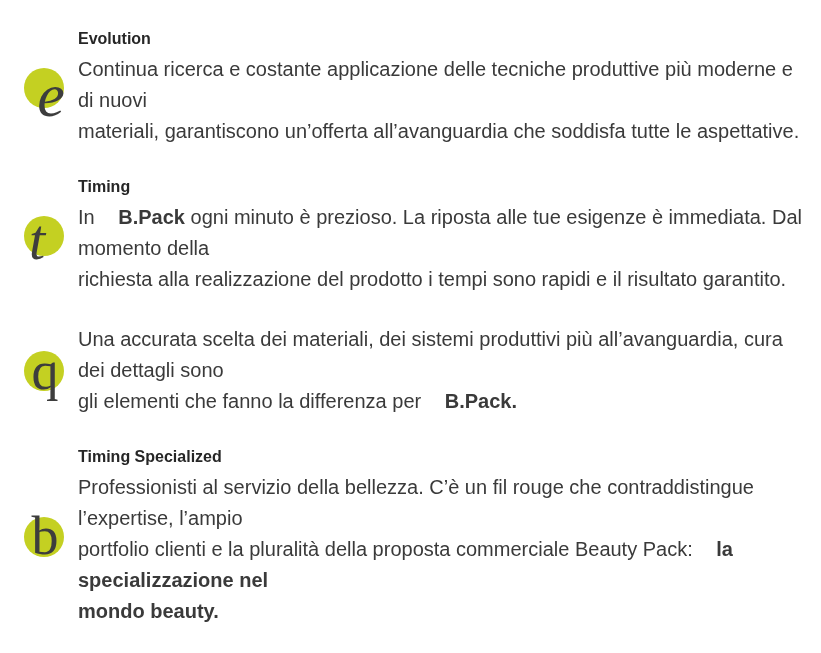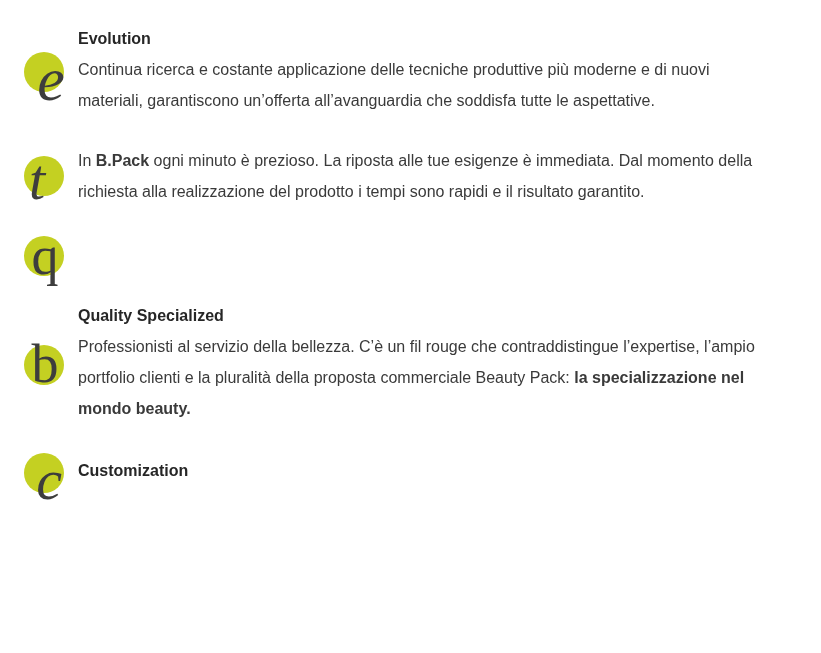--- a/index.html
+++ b/index.html
@@ -58,26 +58,26 @@
   }
   .title {
     margin: 0 0 4px 0;
     font-size: 16px;
     line-height: 22px;
     font-weight: 700;
     color: var(--heading);
   }
   .body {
     margin: 0;
-    font-size: 16px;
+    font-size: 20px;
     line-height: 31px;
     color: var(--body);
     white-space: pre-line;
   }
-  .body strong { font-weight: 700; color: var(--body); }
+  .body strong { font-weight: 700; color: var(--body); margin-left: 18px; }
 </style>
 </head>
 <body>
 
 <div class="page">
   <div id="sections">
   <section class="section">
     <div class="icon-col">
       <span class="badge" data-letter="e">
         <span class="glyph">e</span>
@@ -90,43 +90,46 @@
     </div>
   </section>
 
   <section class="section">
     <div class="icon-col">
       <span class="badge" data-letter="t">
         <span class="glyph">t</span>
       </span>
     </div>
     <div class="text-col">
+      <h3 class="title">Timing</h3>
       <p class="body"><span>In </span><strong>B.Pack</strong><span> ogni minuto è prezioso. La riposta alle tue esigenze è immediata. Dal momento della
 richiesta alla realizzazione del prodotto i tempi sono rapidi e il risultato garantito.</span></p>
     </div>
   </section>
 
   <section class="section">
     <div class="icon-col">
       <span class="badge" data-letter="q">
         <span class="glyph">q</span>
       </span>
     </div>
     <div class="text-col">
+      <p class="body"><span>Una accurata scelta dei materiali, dei sistemi produttivi più all’avanguardia, cura dei dettagli sono
+gli elementi che fanno la differenza per </span><strong>B.Pack.</strong></p>
     </div>
   </section>
 
   <section class="section">
     <div class="icon-col">
       <span class="badge" data-letter="b">
         <span class="glyph">b</span>
       </span>
     </div>
     <div class="text-col">
-      <h3 class="title">Quality Specialized</h3>
+      <h3 class="title">Timing Specialized</h3>
       <p class="body"><span>Professionisti al servizio della bellezza. C’è un fil rouge che contraddistingue l’expertise, l’ampio
 portfolio clienti e la pluralità della proposta commerciale Beauty Pack: </span><strong>la specializzazione nel
 mondo beauty.</strong></p>
     </div>
   </section>
 
   <section class="section">
     <div class="icon-col">
       <span class="badge" data-letter="c">
         <span class="glyph">c</span>

